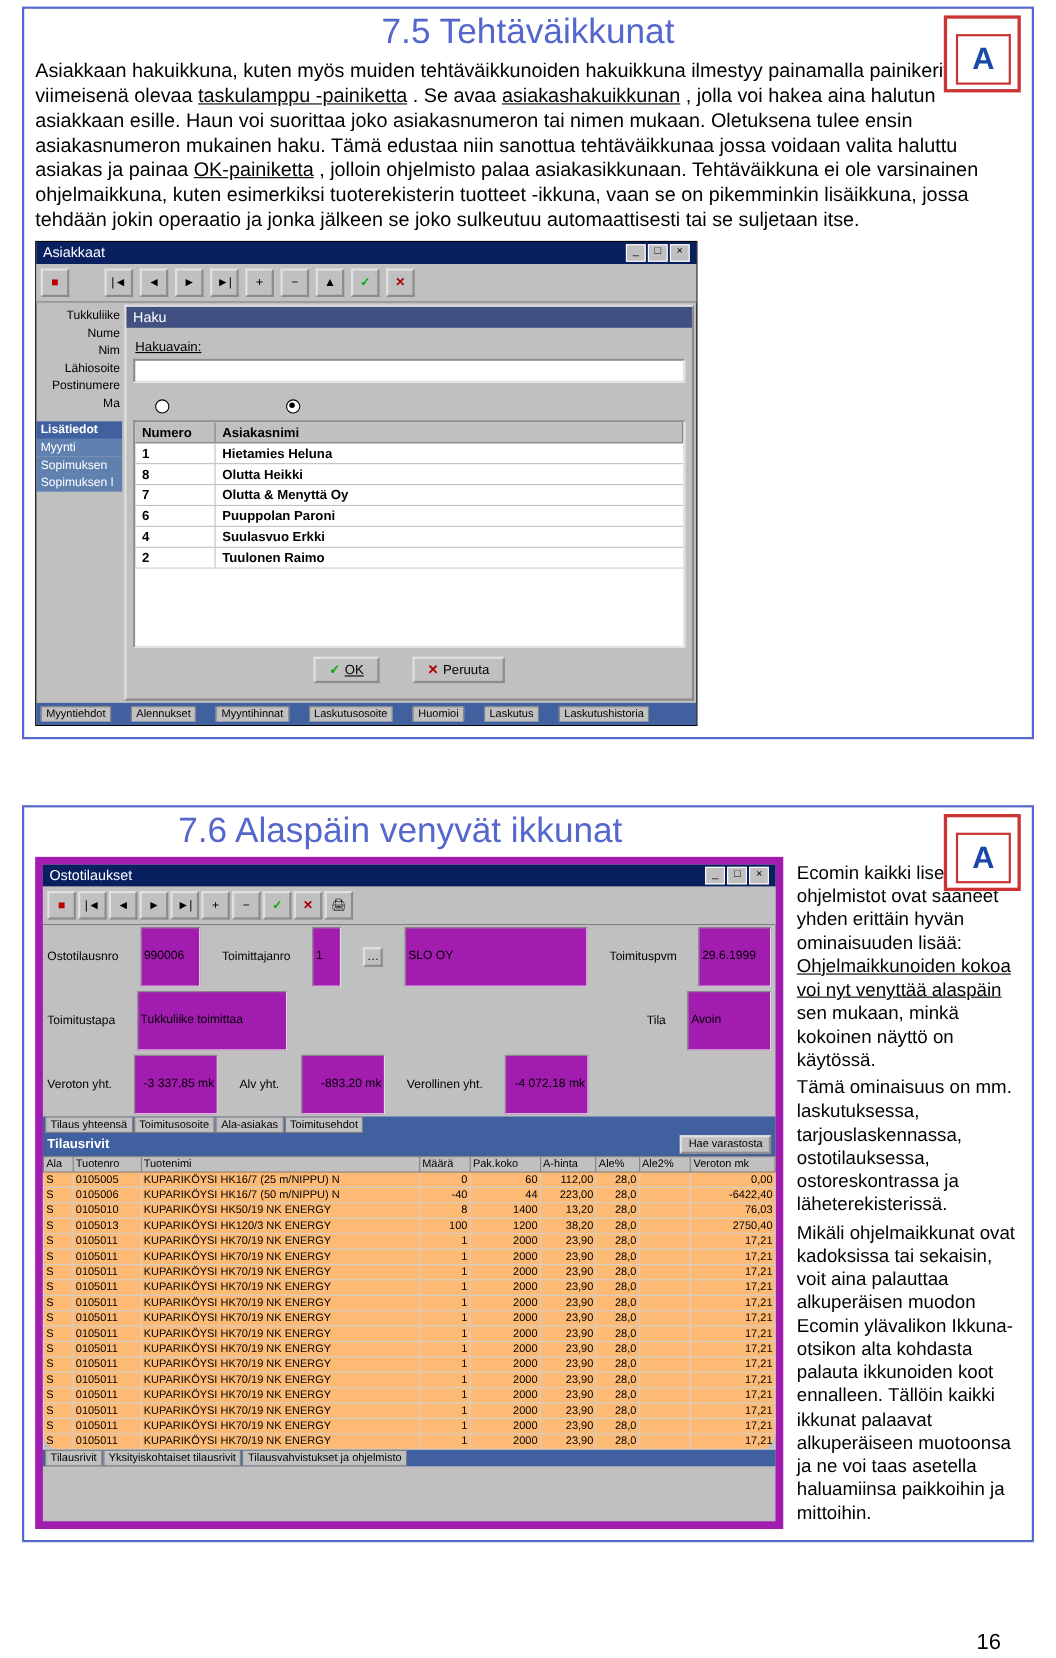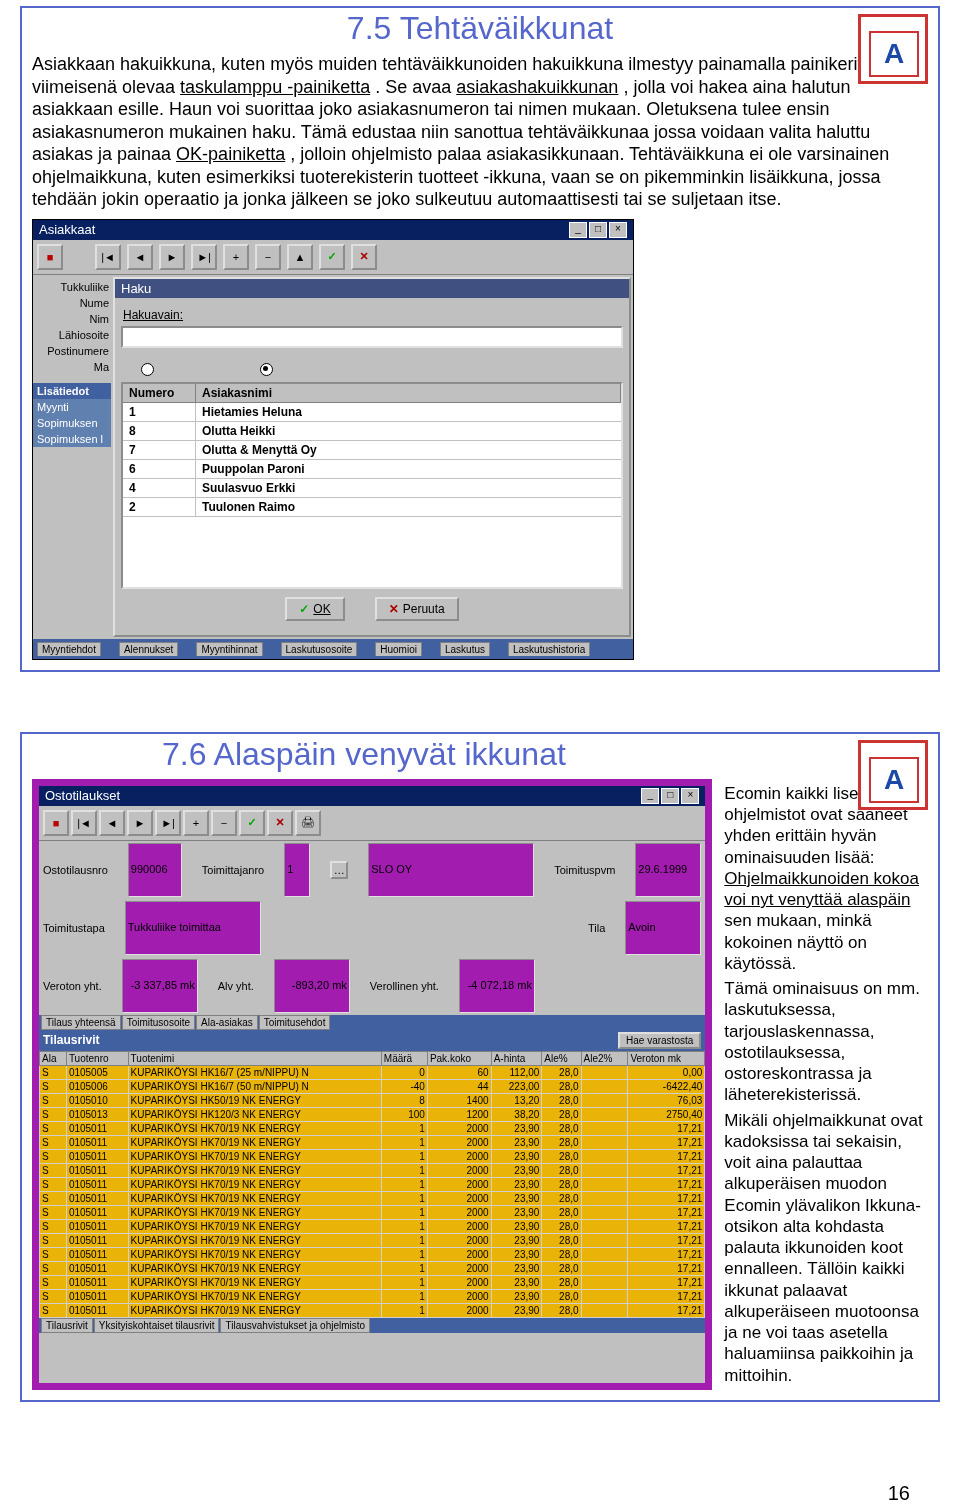--- a/index.html
+++ b/index.html
@@ -235,22 +235,23 @@
   .hdr-strip {
     background:#4060a0; color:#fff; font-weight:bold;
     padding:2px 4px; font-size:12px;
     display:flex; justify-content:space-between; align-items:center;
   }
   .hdr-strip .hae {
     background:#c0c0c0; color:#000; font-weight:normal;
     padding:1px 6px; border:2px outset #e0e0e0; font-size:10px;
   }
   table.ostogrid {
-    width:100%; background:#eab308; border-collapse:collapse;
+    width:100%; background:#fdba74; border-collapse:collapse;
     font-size:10px;
+    border-radius:16px;
   }
   table.ostogrid th {
     background:#c0c0c0; border:1px solid #808080;
     padding:1px 2px; font-weight:normal; text-align:left;
   }
   table.ostogrid td {
     border:1px solid #d0d0d0; padding:1px 2px;
     white-space: nowrap;
   }
   table.ostogrid td.r { text-align:right; }

